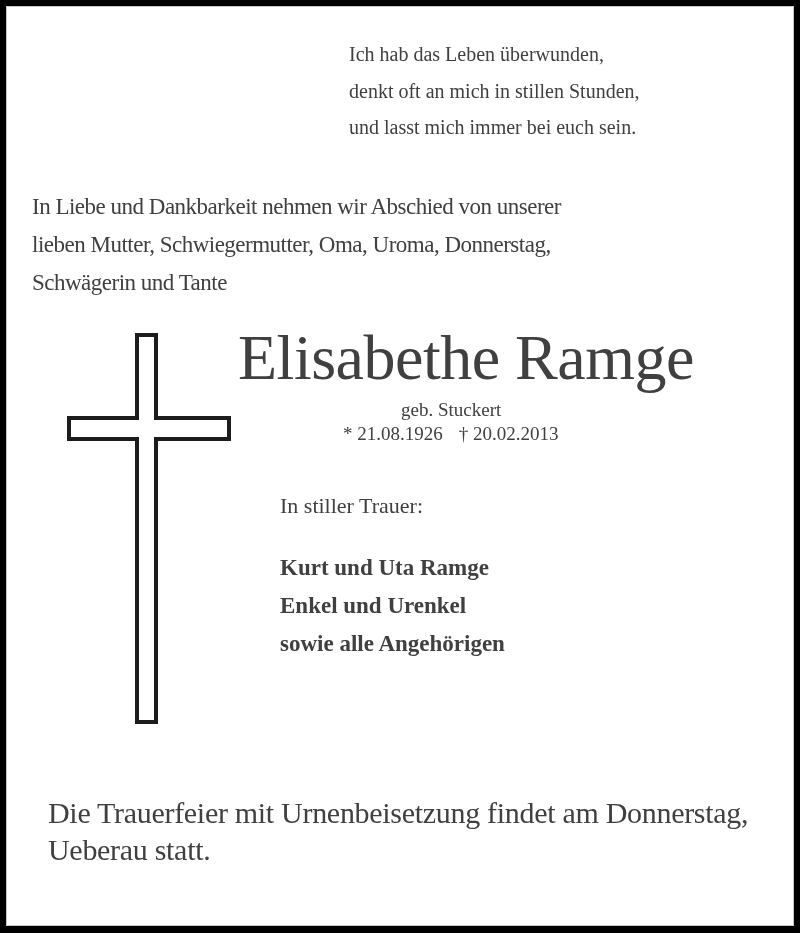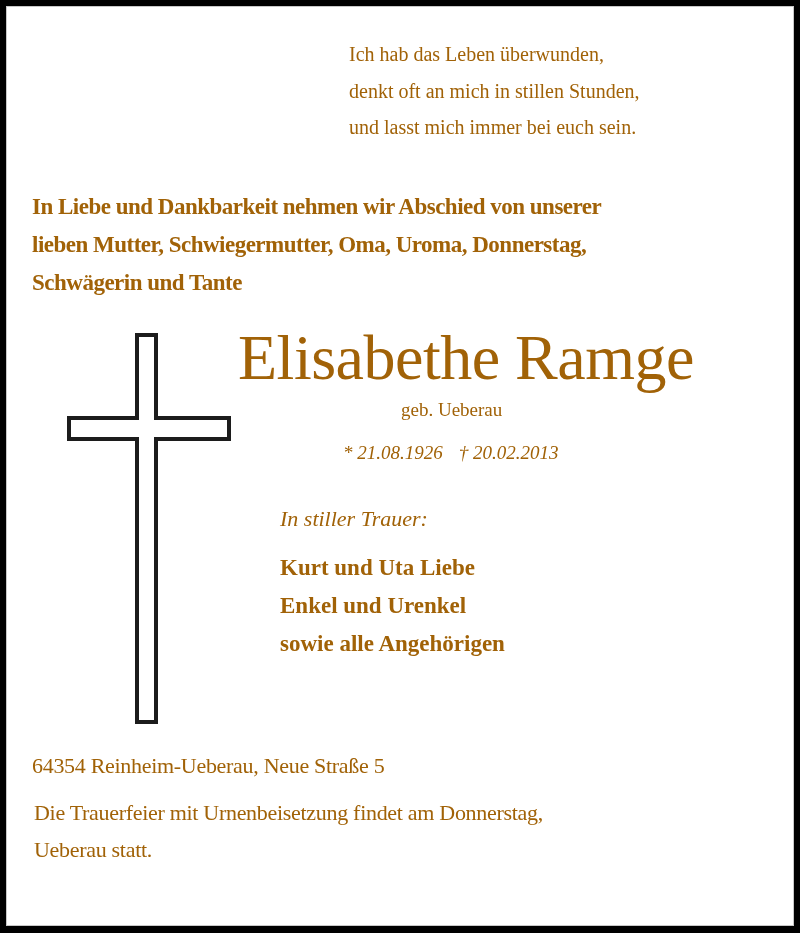--- a/index.html
+++ b/index.html
@@ -1,37 +1,37 @@
 <!DOCTYPE html>
 <html><head>
   <meta charset="utf-8">
   <style>
     html, body { margin: 0; padding: 0; background: #000; }
     body { width: 800px; height: 933px; position: relative; overflow: hidden; }
     .page {
       position: absolute; left: 6px; top: 6px; width: 788px; height: 920px;
       background: #fff; box-shadow: inset 0 0 0 1px #c8c8c8;
-      font-family: "Liberation Serif", "DejaVu Serif", serif; color: #a16207;
+      font-family: "Liberation Serif", "DejaVu Serif", serif; color: #404040;
     }
     .abs { position: absolute; white-space: nowrap; }
     .poem { left: 343px; top: 30px; font-size: 20px; line-height: 36.5px; }
     .poem div { height: 36.5px; }
     .intro { left: 26px; top: 182px; font-size: 23px; line-height: 38px; letter-spacing: -0.5px; }
-    .intro div { height: 38px; font-weight: bold; }
+    .intro div { height: 38px; }
     .name { left: 232px; top: 320px; font-size: 64px; line-height: 64px; letter-spacing: -0.5px; }
     .maiden { left: 395px; top: 390px; font-size: 19px; line-height: 28px; }
-    .dates { left: 337px; top: 433px; font-size: 19px; line-height: 28px; font-style: italic; }
+    .dates { left: 337px; top: 414px; font-size: 19px; line-height: 28px; }
     .dates .sep { display: inline-block; width: 16px; }
-    .trauer-label { left: 274px; top: 497px; font-size: 22px; line-height: 32px; font-style: italic; }
+    .trauer-label { left: 274px; top: 484px; font-size: 22px; line-height: 32px; }
     .mourners { left: 274px; top: 543px; font-size: 23px; line-height: 38.2px; }
     .mourners div { height: 38.2px; }
     .mourners b { font-weight: bold; }
     .mourners .note { font-size: 19px; font-weight: normal; }
     .address { left: 26px; top: 744px; font-size: 22px; line-height: 32px; letter-spacing: -0.3px; }
-    .service { left: 28px; top: 788px; font-size: 22px; line-height: 37px; letter-spacing: -0.3px; }
+    .service { left: 42px; top: 788px; font-size: 30px; line-height: 37px; letter-spacing: -0.3px; }
     .service div { height: 37px; }
     .cross { position: absolute; left: 52px; top: 320px; }
   </style>
 </head>
 <body>
 
 <div class="page">
 
   <div class="abs poem">
     <div>Ich hab  das Leben überwunden,</div>
@@ -43,33 +43,32 @@
     <div>In Liebe und Dankbarkeit nehmen wir Abschied von unserer</div>
     <div>lieben Mutter, Schwiegermutter, Oma, Uroma, Donnerstag,</div>
     <div>Schwägerin und Tante</div>
   </div>
 
   <svg class="cross" width="180" height="410" viewBox="0 0 180 410">
     <path d="M 79 9 L 98 9 L 98 92 L 171 92 L 171 113 L 98 113 L 98 396 L 79 396 L 79 113 L 11 113 L 11 92 L 79 92 Z" fill="#ffffff" stroke="#1c1c1c" stroke-width="4" stroke-linejoin="miter"></path>
   </svg>
 
   <div class="abs name">Elisabethe Ramge</div>
-  <div class="abs maiden">geb. Ueberau</div>
+  <div class="abs maiden">geb. Stuckert</div>
   <div class="abs dates">
     <span>* 21.08.1926</span><span class="sep"></span><span>† 20.02.2013</span>
   </div>
 
   <div class="abs trauer-label">In stiller Trauer:</div>
 
   <div class="abs mourners">
-    <div><b>Kurt und Uta Liebe</b><span class="note"></span></div>
+    <div><b>Kurt und Uta Ramge</b><span class="note"></span></div>
     <div><b>Enkel und Urenkel</b><span class="note"></span></div>
     <div><b>sowie alle Angehörigen</b><span class="note"></span></div>
   </div>
 
-  <div class="abs address">64354 Reinheim-Ueberau, Neue Straße 5</div>
 
   <div class="abs service">
     <div>Die Trauerfeier mit Urnenbeisetzung findet am Donnerstag,</div>
     <div>Ueberau statt.</div>
   </div>
 
 </div>
 
 </body></html>

